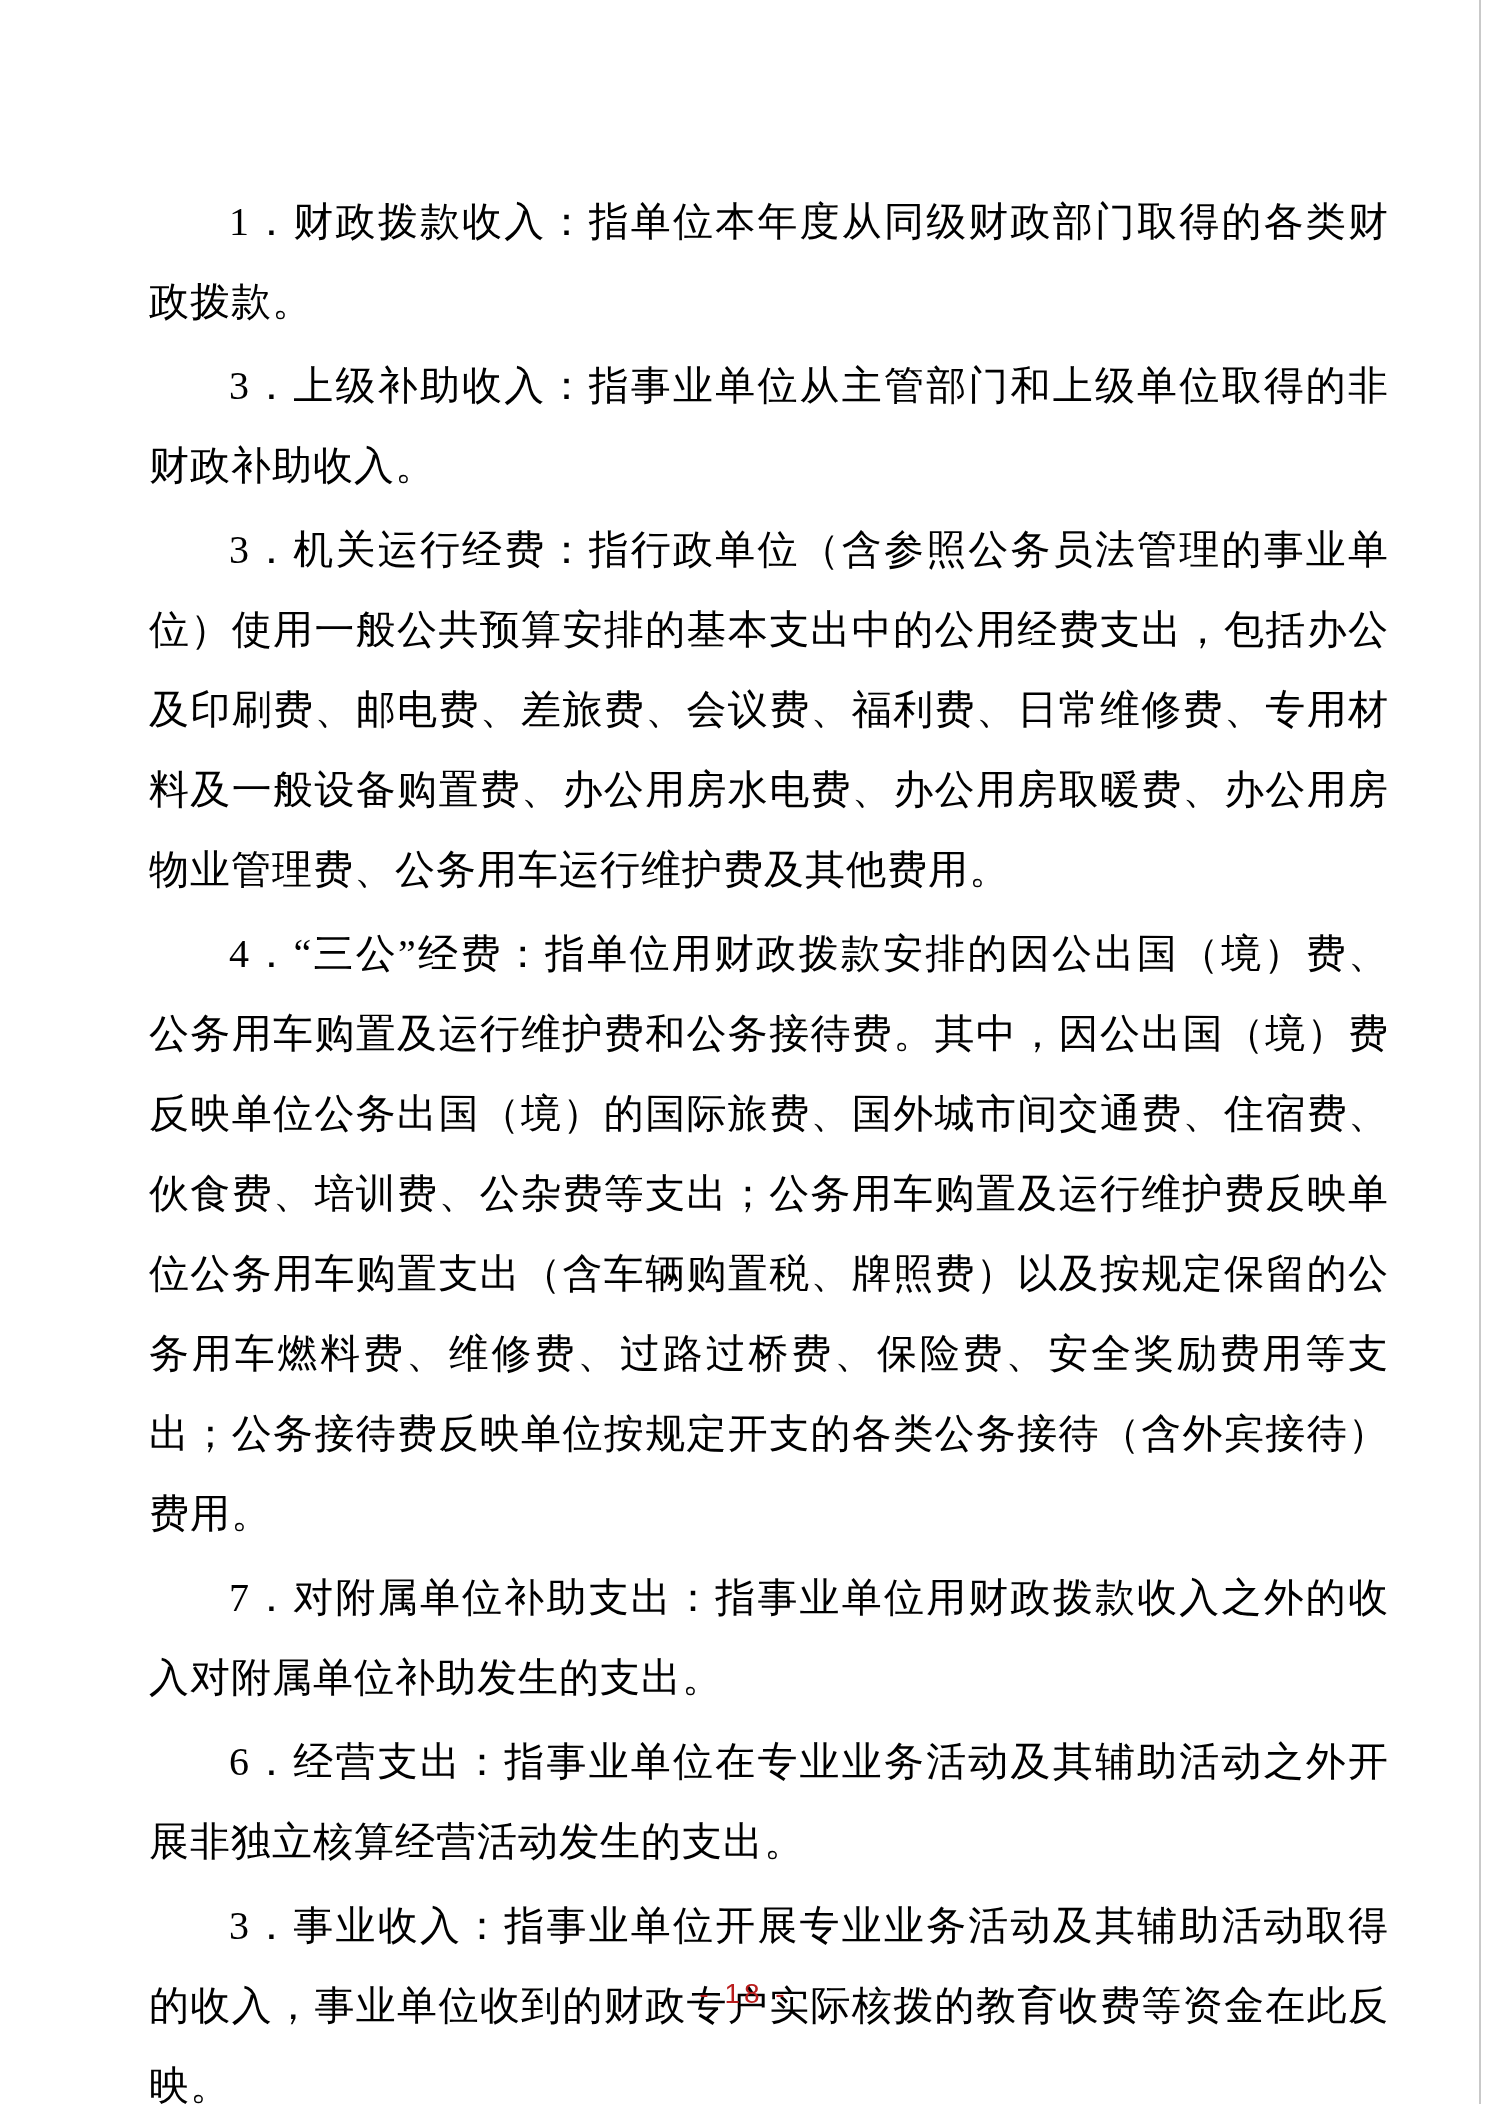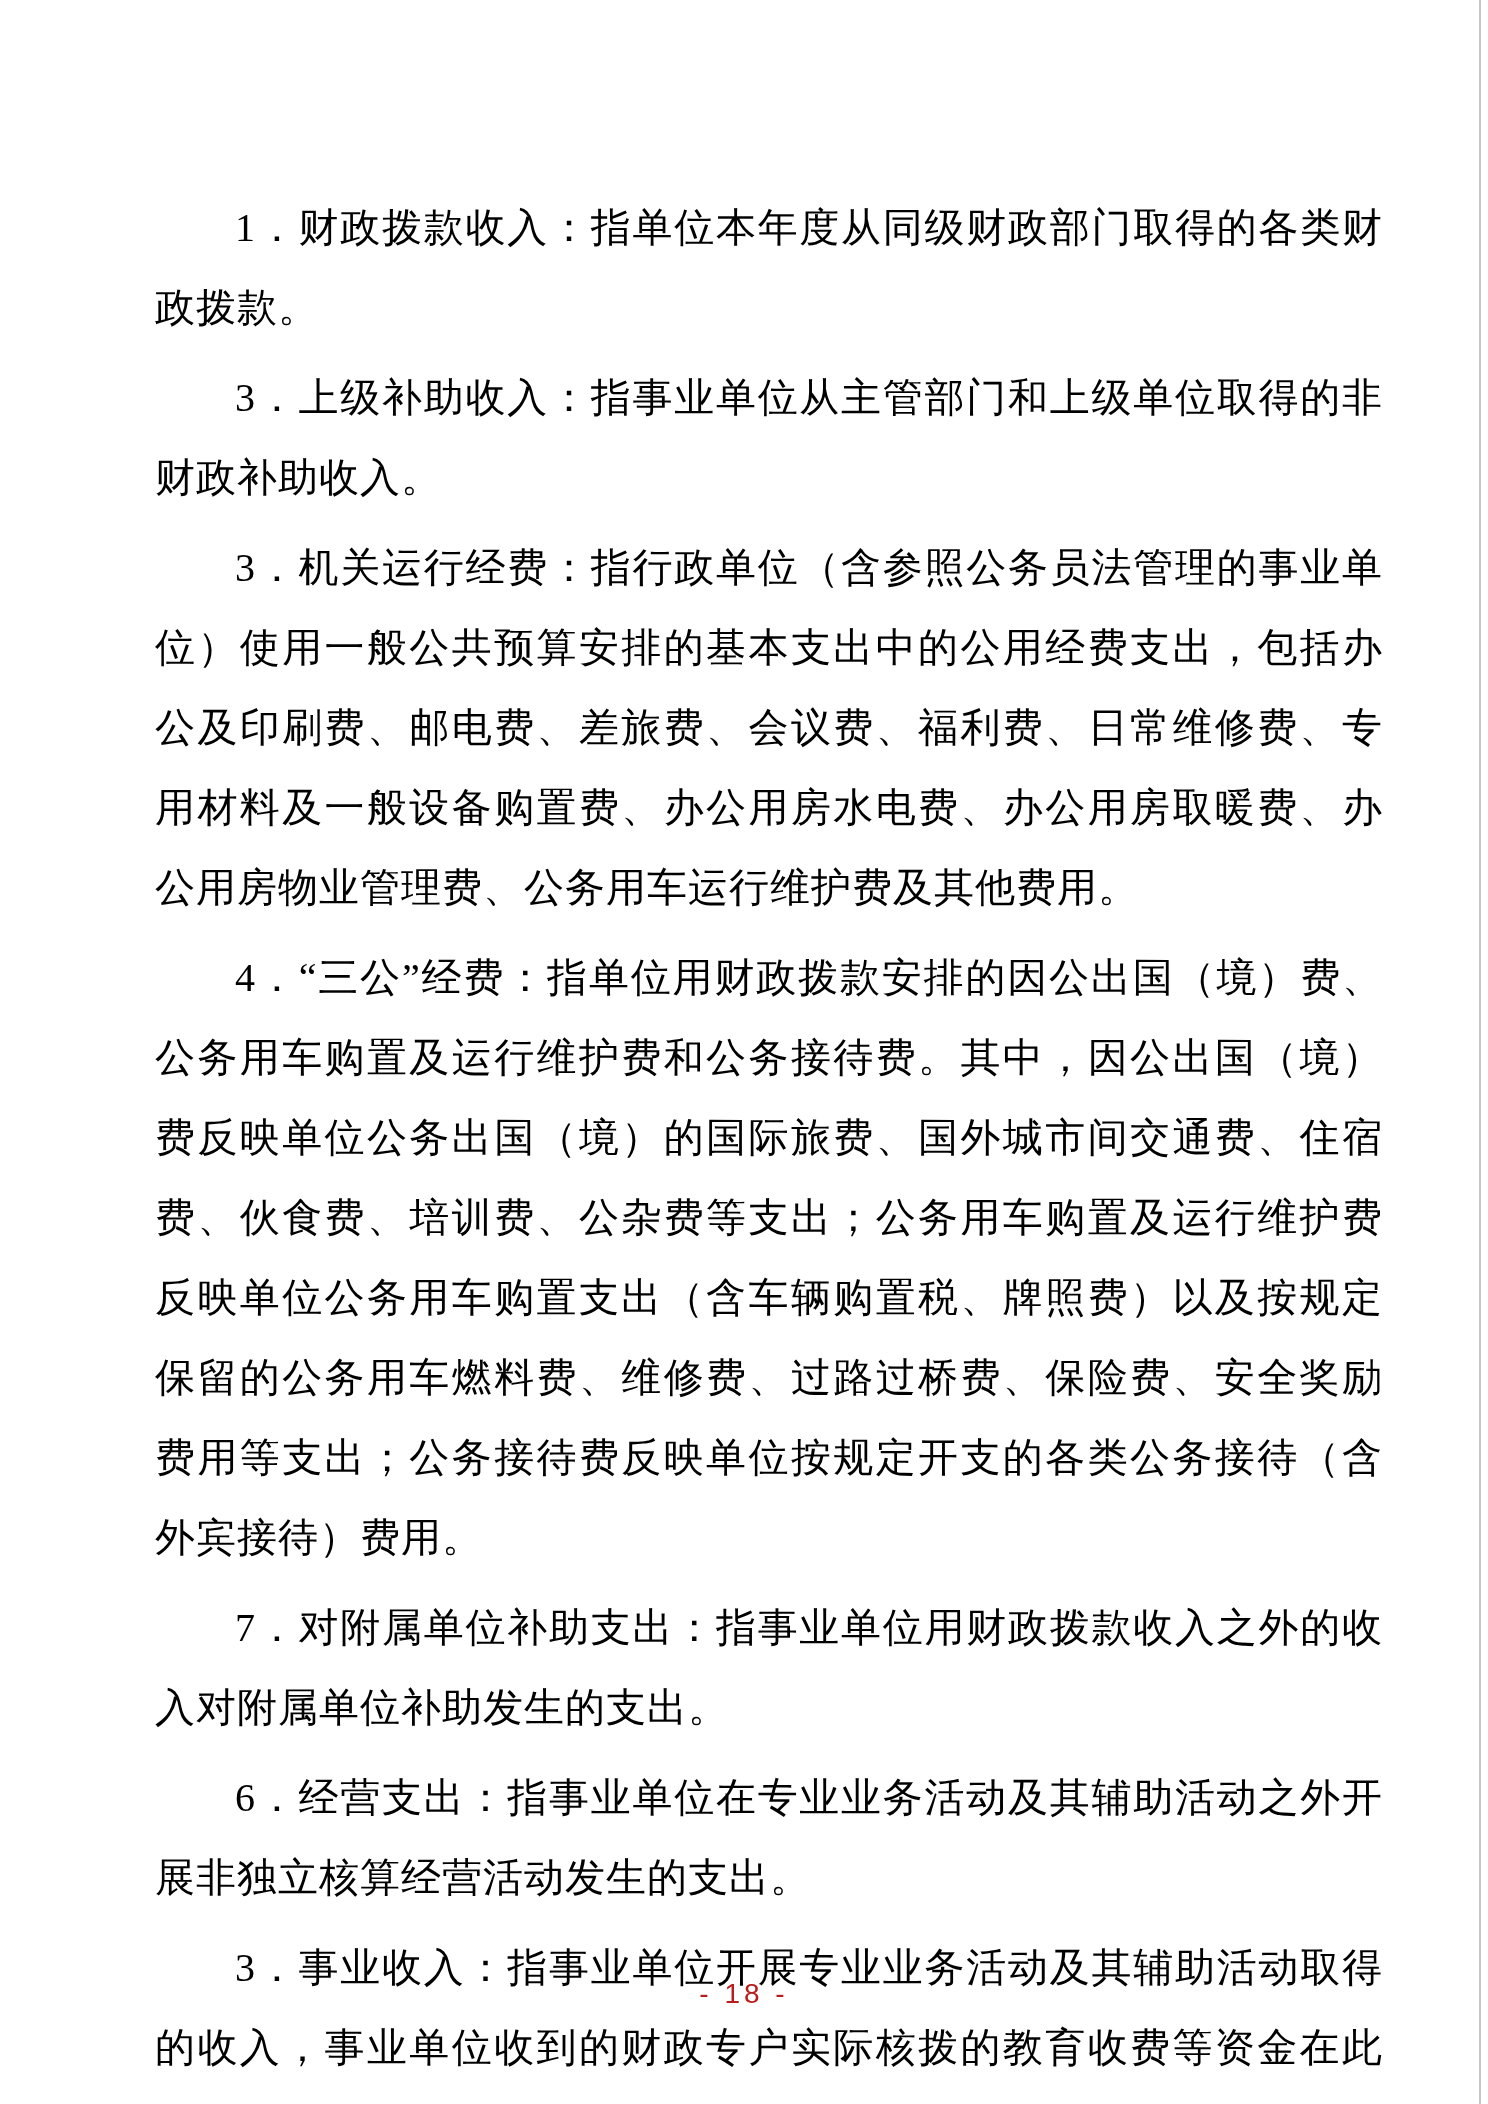--- a/index.html
+++ b/index.html
@@ -17,21 +17,21 @@
     font-family: "Liberation Serif", "DejaVu Serif", serif;
     color: #000000;
   }
   .content {
     position: absolute;
     top: 178px;
     left: 145px;
     width: 1248px;
   }
   .doc-par {
-    margin: 10px;
+    margin: 4px;
     font-size: 40px;
     line-height: 80px;
     letter-spacing: 1px;
     text-indent: 2em;
     text-align: justify;
     color: #000000;
     word-break: break-all;
   }
   .footer {
     position: absolute;

